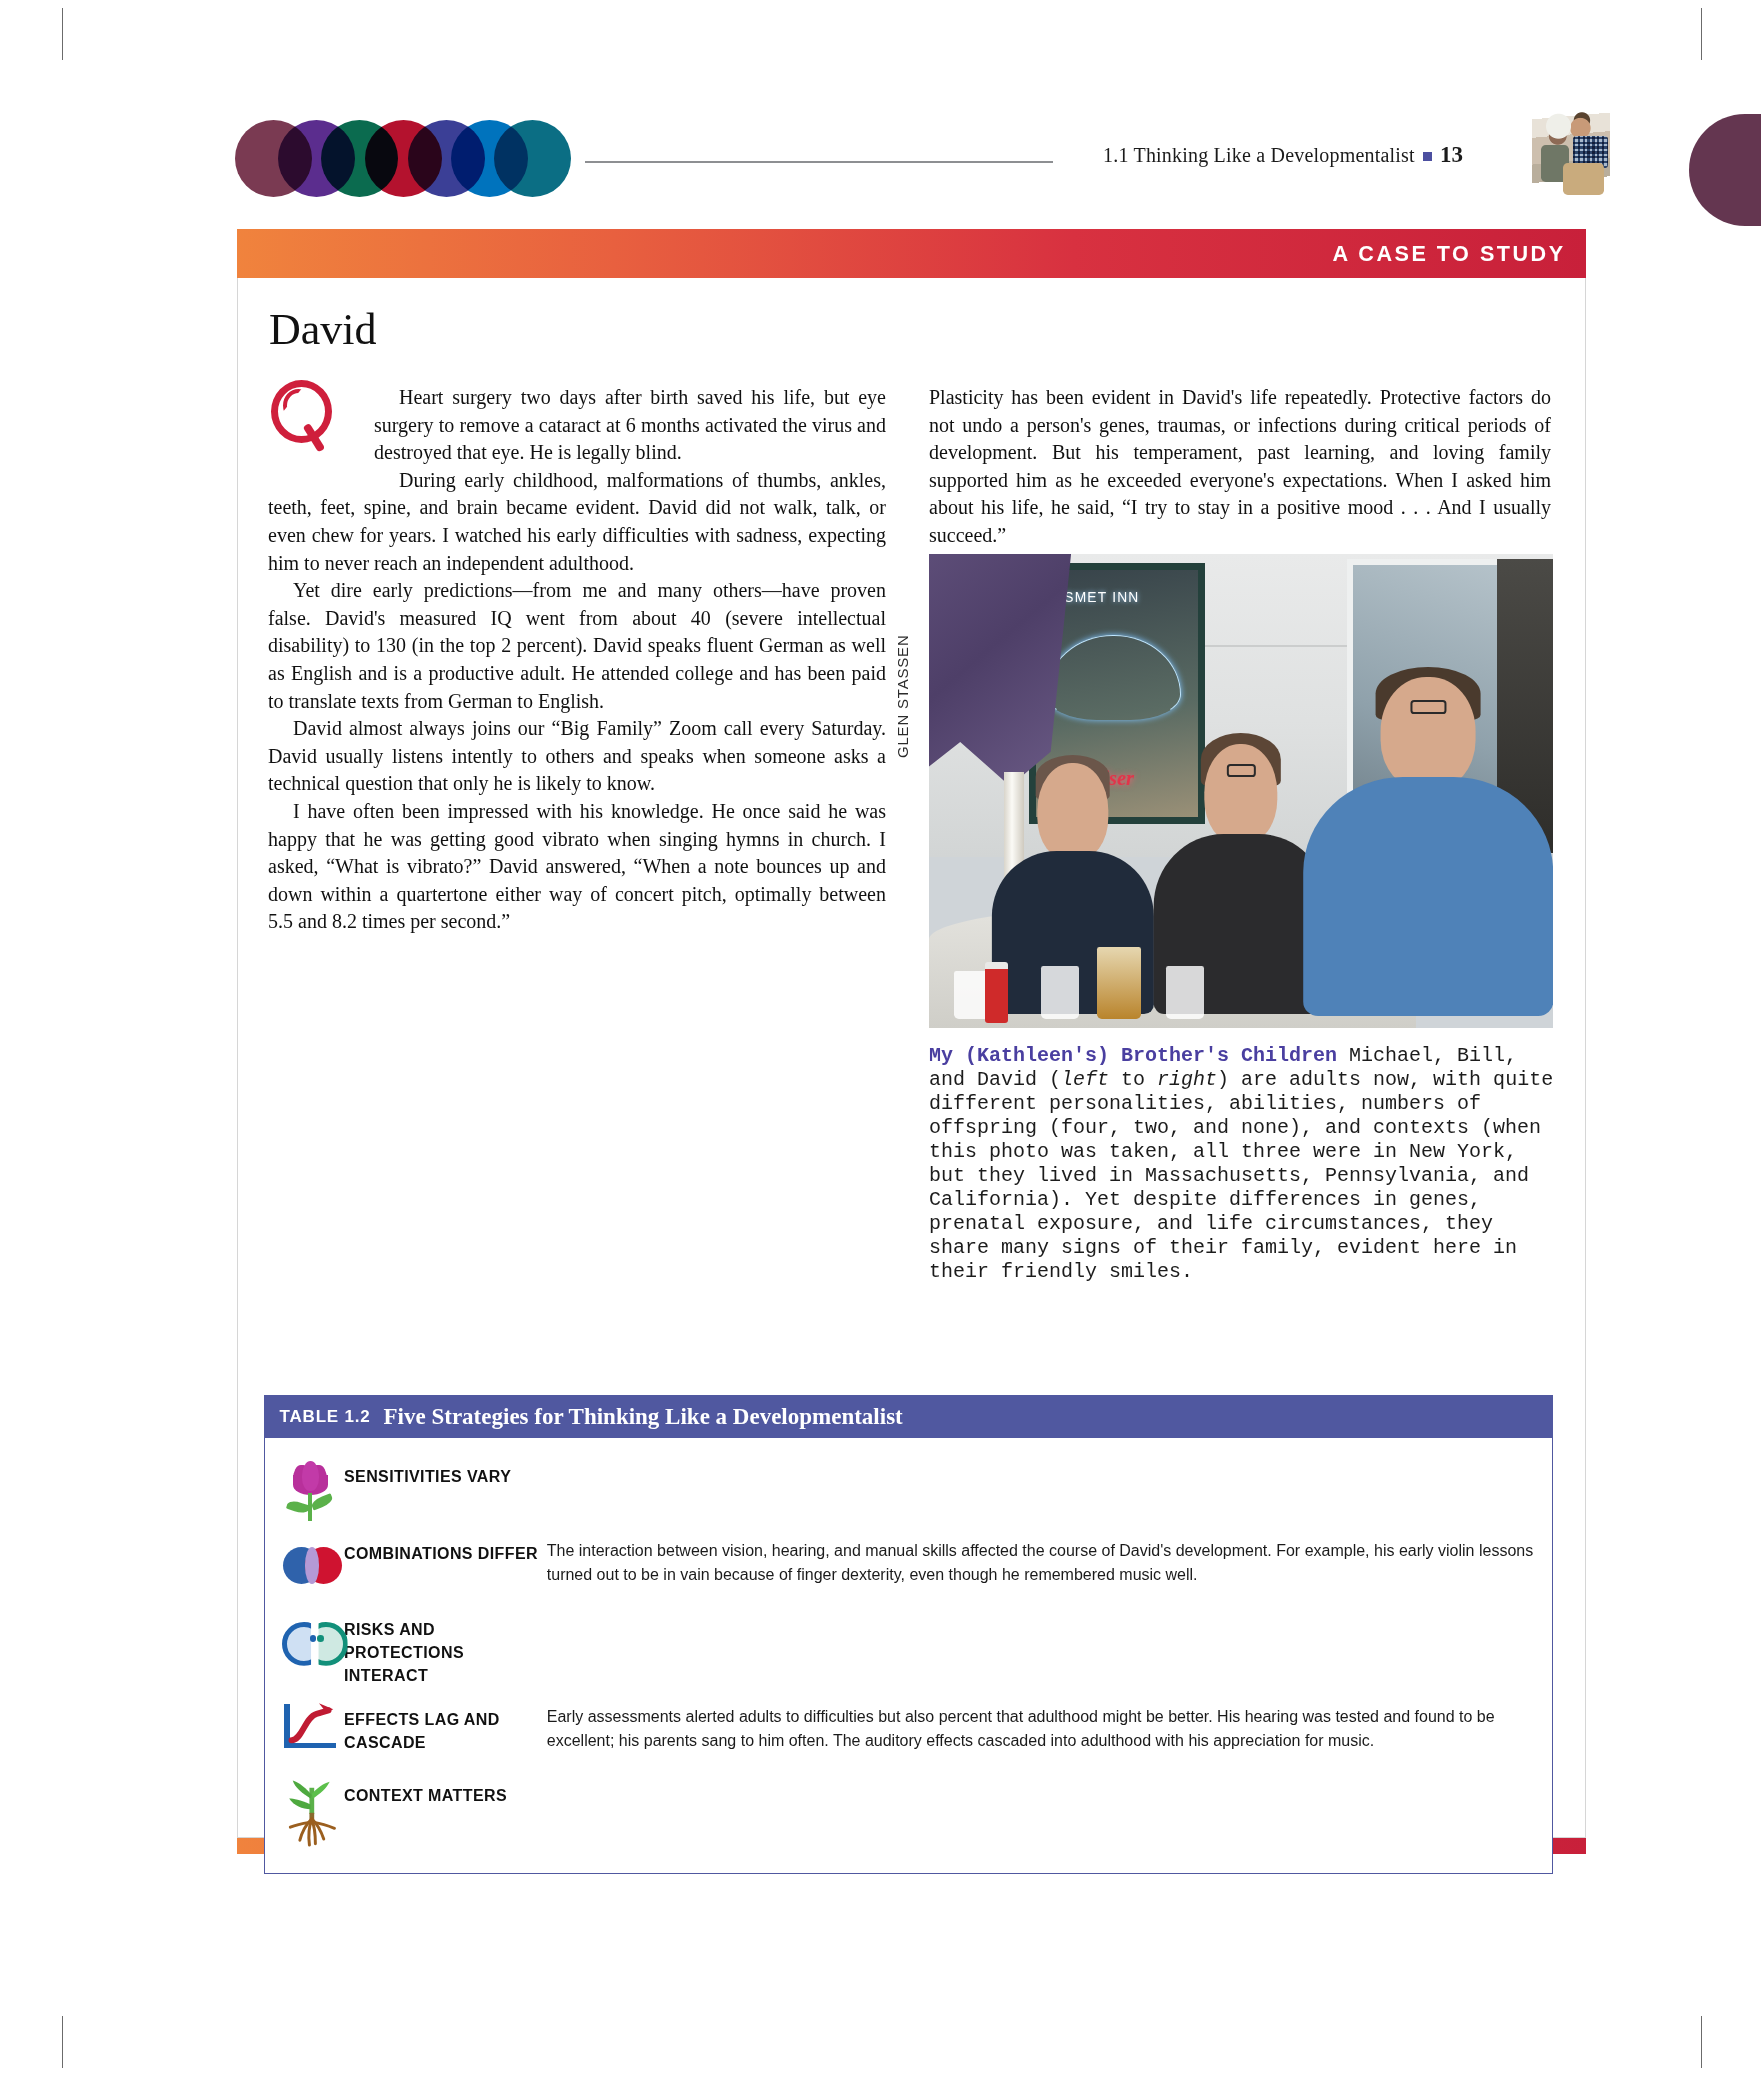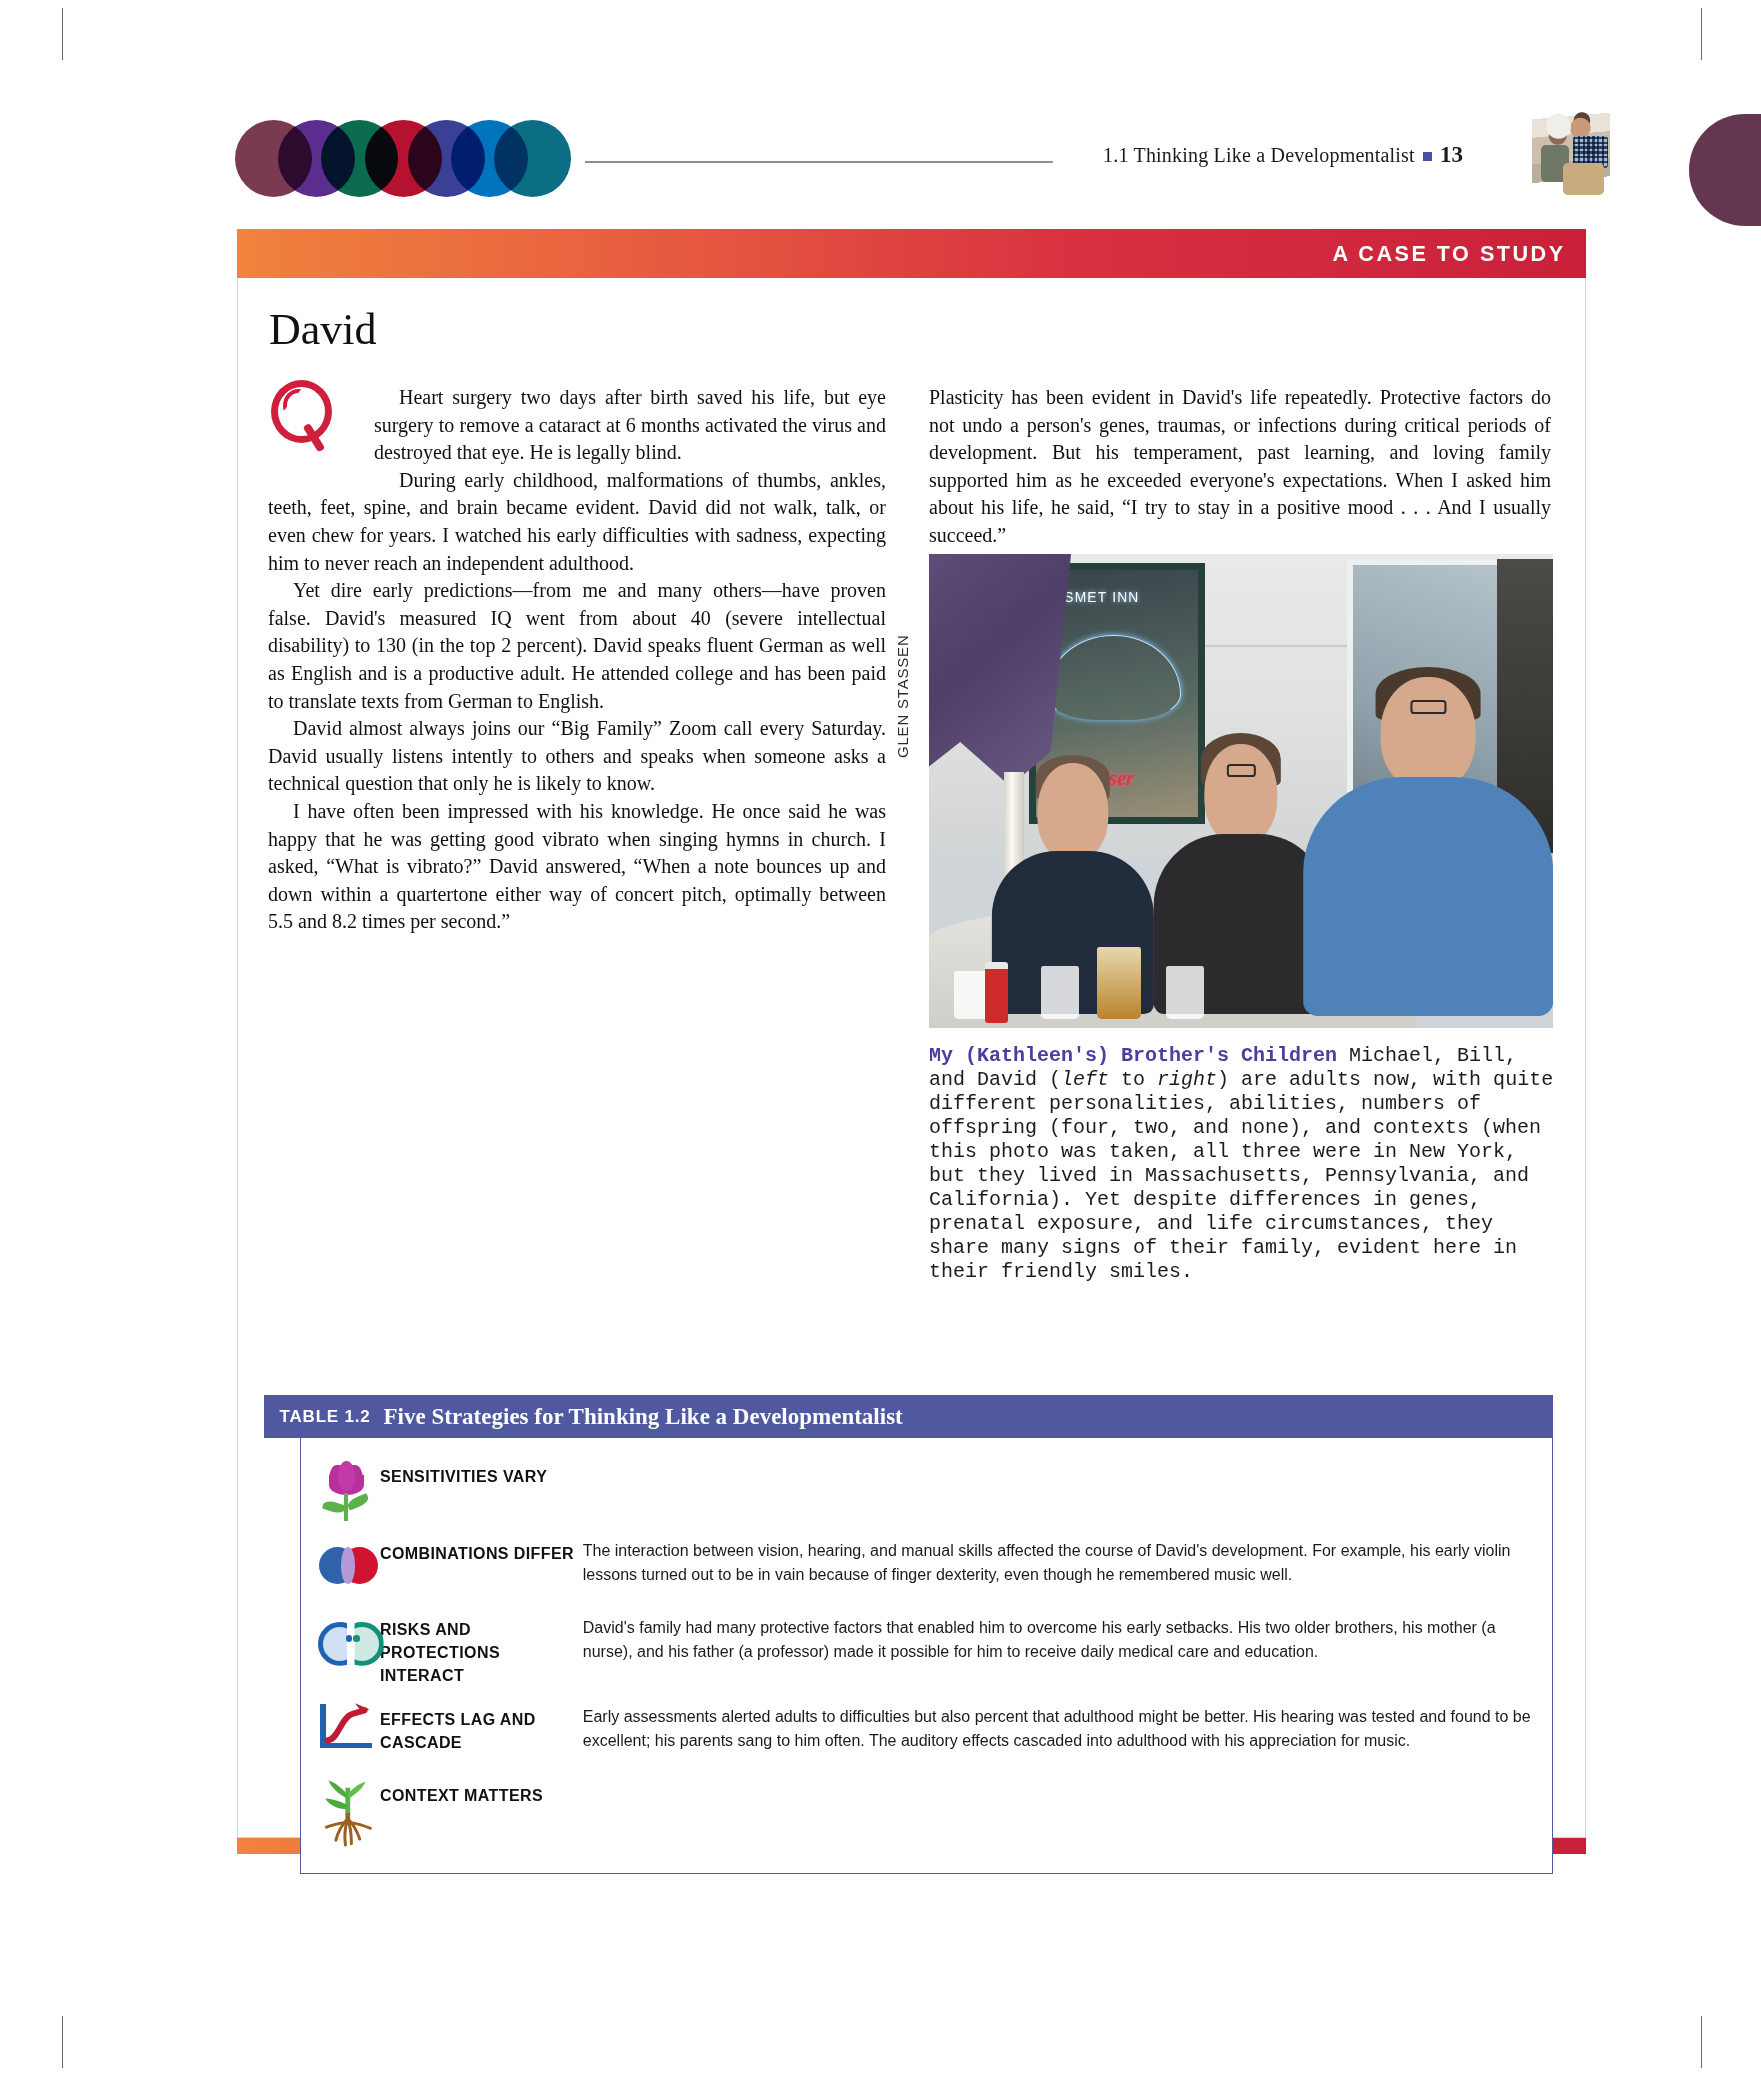--- a/index.html
+++ b/index.html
@@ -190,21 +190,21 @@
   .tbl-head{
     background:#5058a0;color:#fff;height:43px;display:flex;align-items:center;padding-left:15.6px;
   }
   .tbl-head .tnum{
     font-family:"Liberation Sans",sans-serif;font-weight:bold;font-size:17px;letter-spacing:0.8px;
   }
   .tbl-head .ttitle{
     font-family:"Liberation Serif",serif;font-weight:bold;font-size:23px;margin-left:13px;
   }
   .tbl-body{
-    border:1.8px solid #5058a0;border-top:none;background:#fff;padding:13px 0 17px 0;margin-left:36px;
+    border:1.8px solid #5058a0;border-top:none;background:#fff;padding:13px 0 17px 0;
   }
   .trow{display:flex;align-items:flex-start;padding:6px 18px 6px 17px;}
   .tico{width:62px;flex:0 0 62px;height:62px;position:relative;margin-top:2.4px;}
   .tlabel{
     width:198px;flex:0 0 198px;
     font-family:"Liberation Sans",sans-serif;font-weight:bold;font-size:16px;line-height:23px;
     letter-spacing:0.4px;color:#111;padding-top:8.4px;
   }
   .ttext{
     flex:1;font-family:"Liberation Sans",sans-serif;font-size:16px;line-height:24px;color:#1b1b1b;
@@ -391,21 +391,20 @@
           </div>
 
           <div class="trow">
             <div class="tico ic-link">
               <div class="arc a1"></div>
               <div class="arc a2"></div>
               <div class="nub n1"></div>
               <div class="nub n2"></div>
             </div>
             <div class="tlabel">RISKS AND PROTECTIONS INTERACT</div>
-            <div class="ttext">David's family had many protective factors that enabled him to overcome his early setbacks. His two older brothers, his mother (a nurse), and his father (a professor) made it possible for him to receive daily medical care and education.</div>
           </div>
 
           <div class="trow">
             <div class="tico ic-curve">
               <div class="axY"></div>
               <div class="axX"></div>
               <svg width="62" height="62" viewBox="0 0 104 104">
                 <path d="M16 64 C 34 64, 38 26, 58 20 L 78 14" fill="none" stroke="#c01b33" stroke-width="10" stroke-linecap="round"></path>
                 <path d="M62 2 L86 12 L62 24 L70 12 Z" fill="#c01b33"></path>
               </svg>

